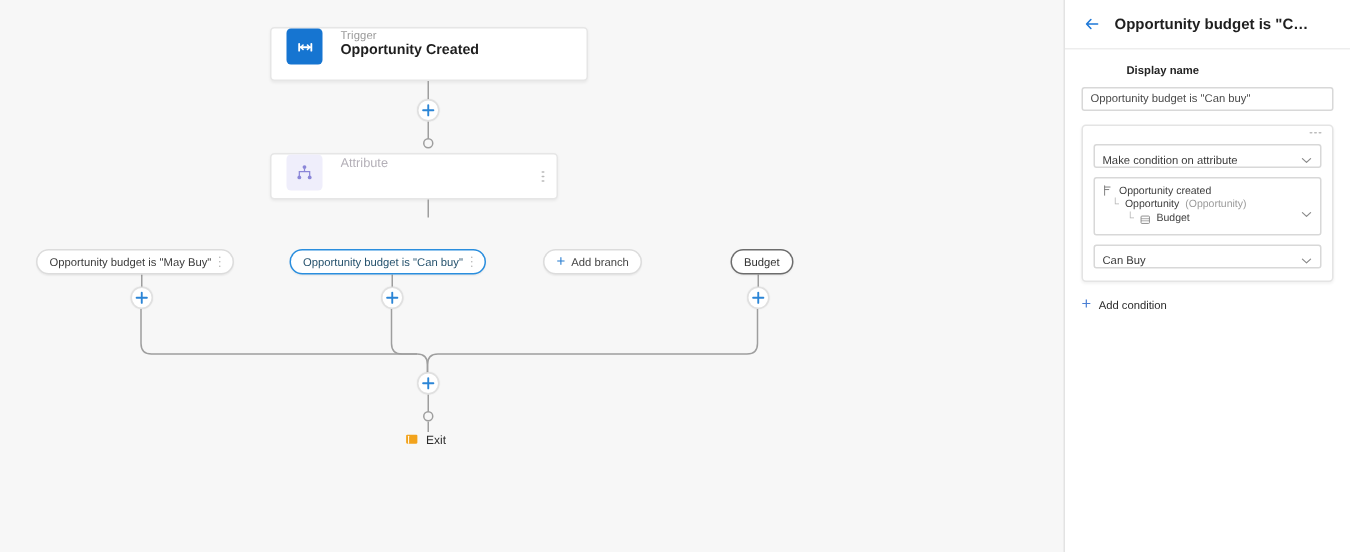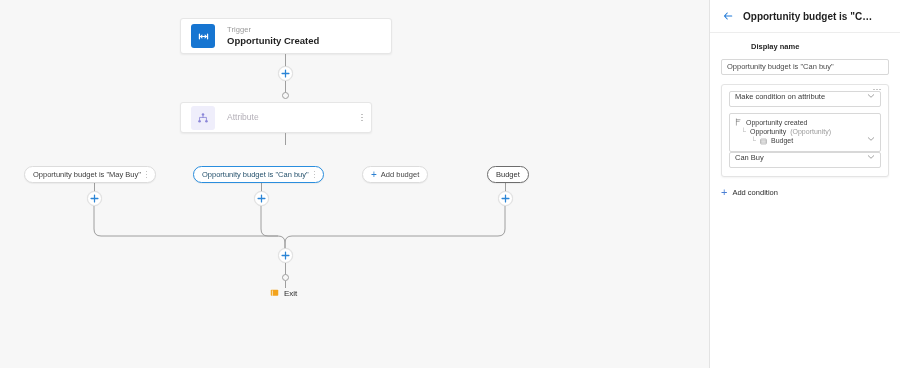--- a/index.html
+++ b/index.html
@@ -22,21 +22,20 @@
   }
 
   
   .node-card {
     position: absolute;
     background: #ffffff;
     border: 1px solid #e6e6e6;
     border-radius: 3px;
     box-shadow: 0 1px 2px rgba(0,0,0,0.06);
     display: flex;
-    align-items: center;
     padding: 0 10px;
   }
   .node-icon {
     width: 24px; height: 24px;
     border-radius: 3px;
     display: flex; align-items: center; justify-content: center;
     flex: 0 0 auto;
   }
   .node-icon.trigger { background: #1675d1; }
   .node-icon.attribute { background: #efeefb; }
@@ -138,24 +137,24 @@
   }
   .card-overflow {
     position: absolute; right: 7px; top: 4px;
     display: flex; gap: 1.6px; align-items: center;
   }
   .card-overflow i { width:1.6px; height:1.6px; border-radius:50%; background:#bdbdbd; display:block; }
   .select {
     width: 100%; height: 16px;
     border: 1px solid #d8d8d8; border-radius: 2px;
     background: #fff;
-    display: flex; align-items: flex-start;
+    display: flex; align-items: flex-end;
     padding: 0 5px;
     font-size: 7.5px; color: #3a3a3a;
-    margin-top: 0;
+    margin-top: 6px;
   }
   .select .sel-val { flex: 1 1 auto; white-space: nowrap; overflow: hidden; }
   .chev { color: #8a8a8a; flex: 0 0 auto; display:flex; }
   .tree-box {
     border: 1px solid #d8d8d8; border-radius: 2px;
     background: #fff; margin-top: 6px;
     padding: 4px 5px 5px 5px;
     position: relative;
   }
   .tree-row { display: flex; align-items: center; gap: 4px; font-size: 7px; color: #3d3d3d; line-height: 1.35; }
@@ -242,21 +241,21 @@
       <span>Opportunity budget is "Can buy"</span>
       <span class="pill-kebab">
           <i></i>
           <i></i>
           <i></i>
         </span>
     </div>
 
     <div class="pill addbranch" style="left:362px; top:166px;">
       <span class="plusglyph">+</span>
-      <span>Add budget</span>
+      <span>Add branch</span>
     </div>
 
     <div class="pill other" style="left:487px; top:166px;">
       <span>Budget</span>
     </div>
 
     <div class="vline" style="left:94px; top:183px; height:12px;"></div>
     <div class="plus-btn" style="left:87px; top:191px;">
       <svg width="9" height="9" viewBox="0 0 10 10" aria-hidden="true">
         <path d="M5 1.2v7.6M1.2 5h7.6" stroke="#2b85d6" stroke-width="1.4" stroke-linecap="round"></path>

